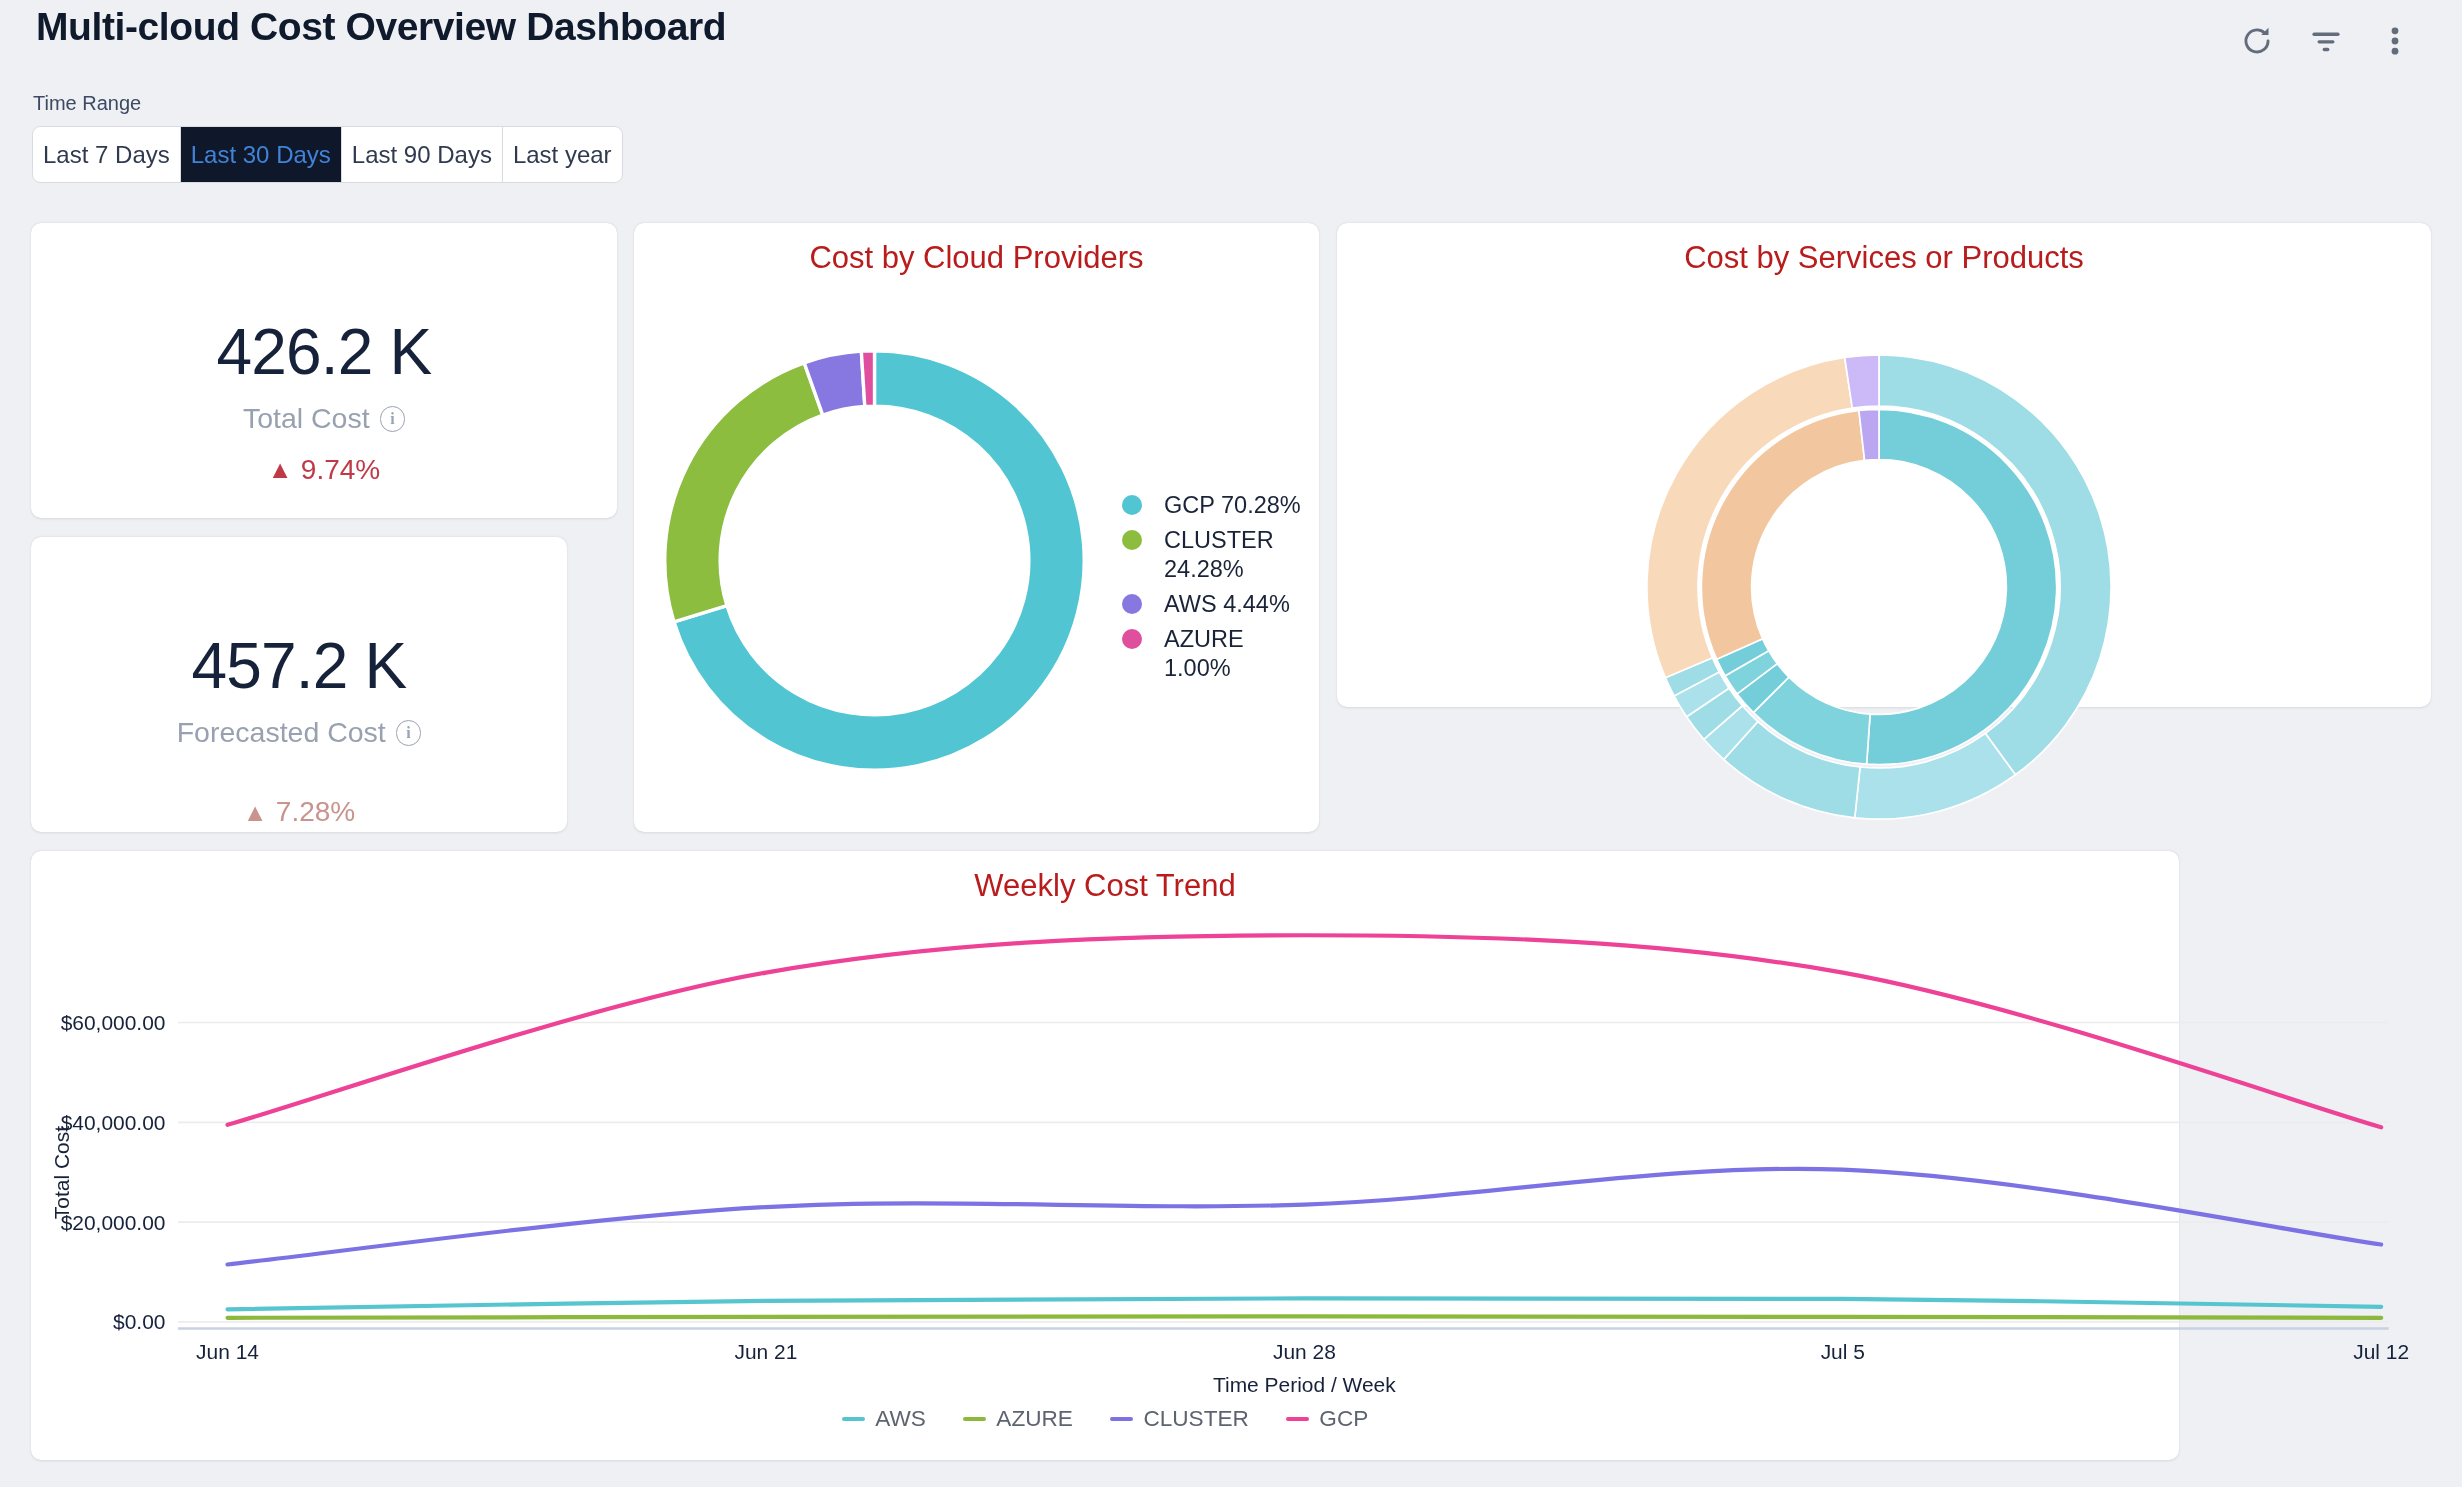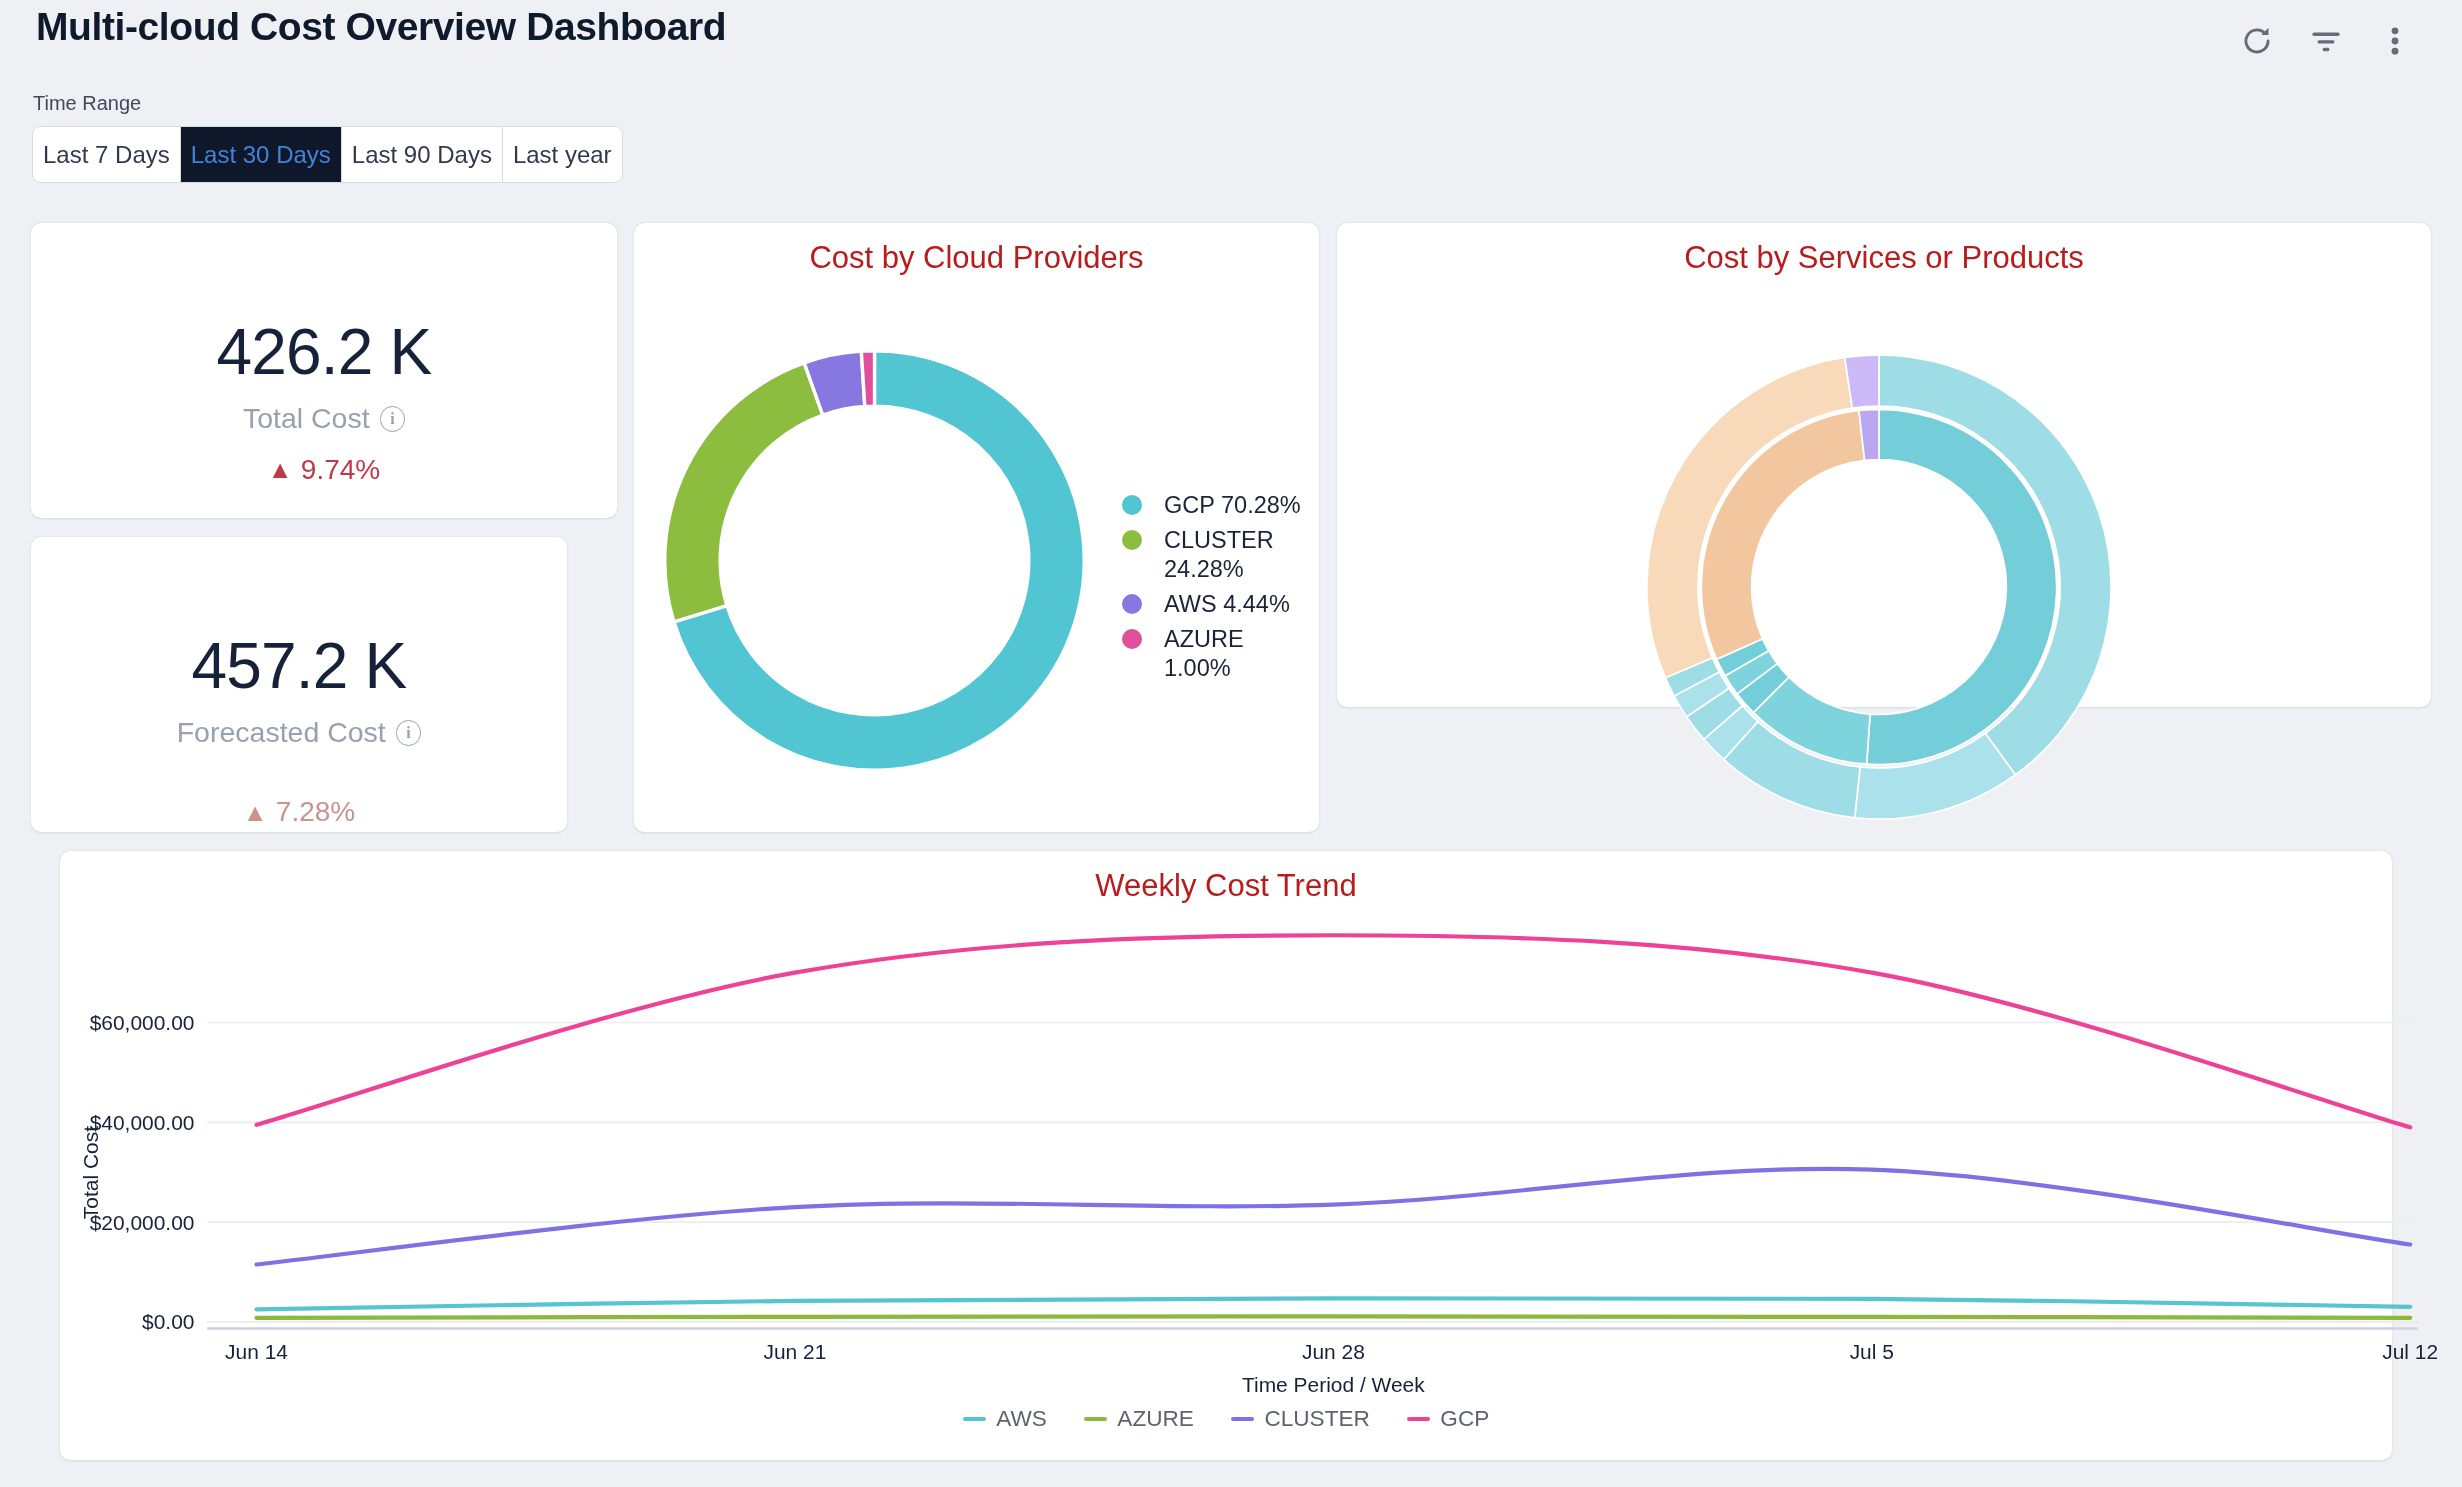--- a/index.html
+++ b/index.html
@@ -31,21 +31,21 @@
   .tr-btn.selected{background:#0f172a;color:#4183d7;}
 
   .card{
     position:absolute;background:#fff;border-radius:10px;
     box-shadow:0 0.8px 2.5px rgba(16,24,40,.10),0 0 0.8px rgba(16,24,40,.10);
   }
   #stat-card-1{left:31px;top:223px;width:586px;height:295px;}
   #stat-card-2{left:31px;top:537px;width:536px;height:295px;}
   #donut-card{left:634px;top:223px;width:685px;height:609px;}
   #sunburst-card{left:1337px;top:223px;width:1094px;height:484px;}
-  #line-card{left:31px;top:851px;width:2332px;height:609px;margin-left:29px;}
+  #line-card{left:31px;top:851px;width:2148px;height:609px;}
 
   .stat-inner{display:flex;flex-direction:column;align-items:center;text-align:center;}
   .stat-value{margin-top:94px;font-size:64px;font-weight:500;color:#16213a;letter-spacing:-0.8px;line-height:1.1;}
   .stat-label{margin-top:15px;font-size:28.5px;color:#98a1b0;display:flex;align-items:center;gap:10px;}
   .info-icon{
     width:23.5px;height:23.5px;border:1.7px solid #9aa3b2;border-radius:50%;
     display:inline-flex;align-items:center;justify-content:center;
     font-size:16px;color:#9aa3b2;font-weight:700;font-family:"Liberation Serif",serif;
   }
   .stat-delta{font-size:28px;font-weight:500;display:flex;align-items:center;gap:8.4px;}

